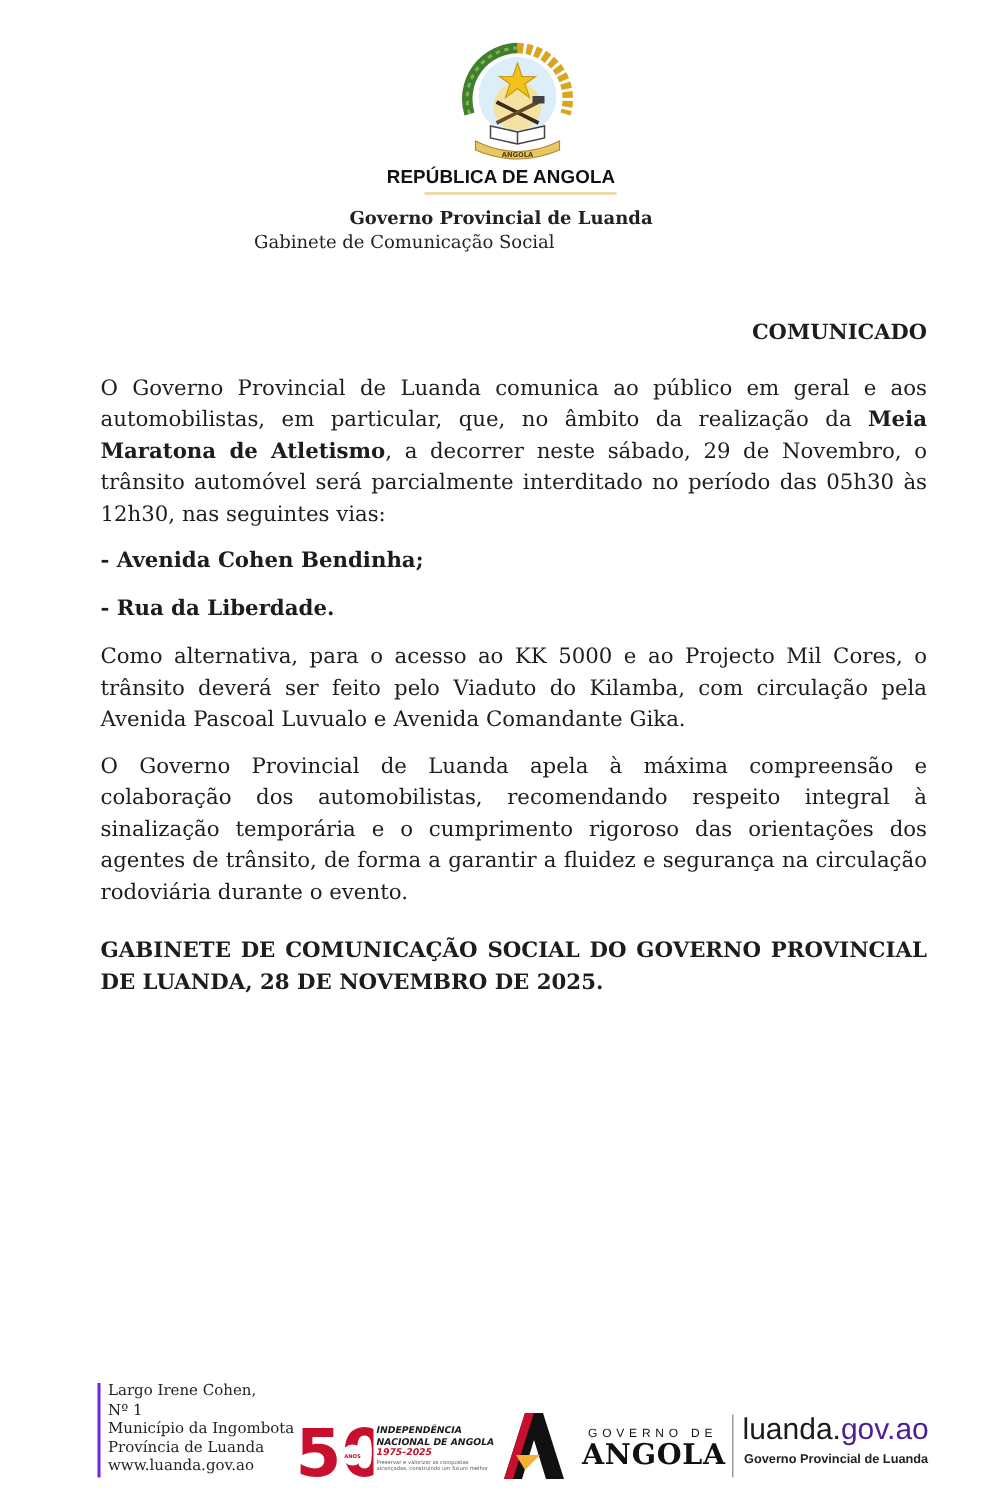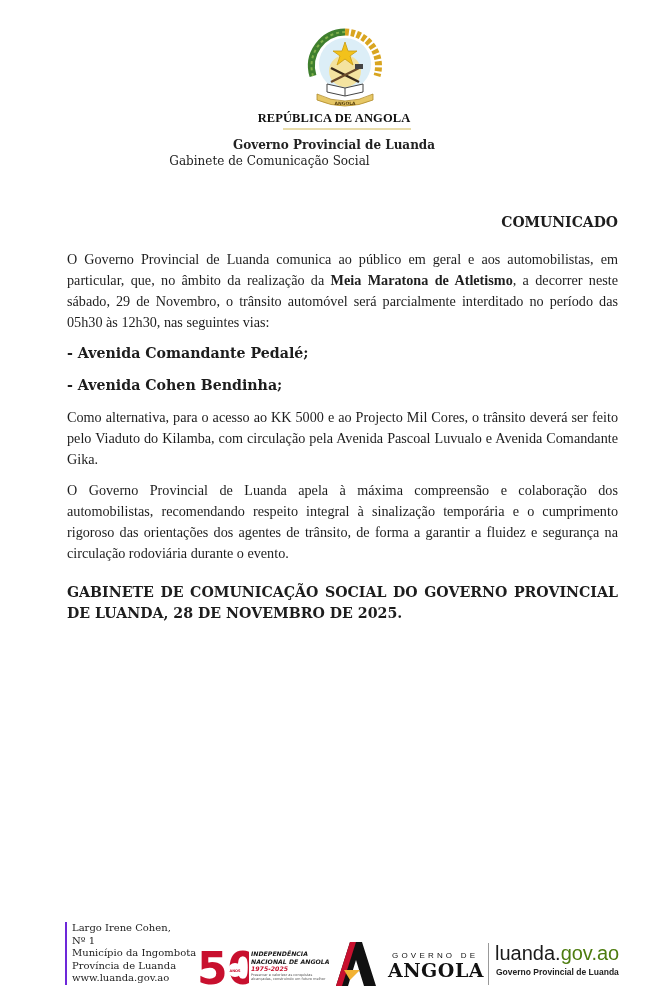--- a/index.html
+++ b/index.html
@@ -1,47 +1,47 @@
 <!DOCTYPE html>
 <html><head>
 <meta charset="utf-8">
 <style>
   html, body { margin: 0; padding: 0; background: #ffffff; }
   body { width: 668px; height: 1000px; position: relative; overflow: hidden; font-family: "DejaVu Serif", "Liberation Serif", serif; color: #1d1d1d; }
   .page { position: absolute; left: 0; top: 0; width: 668px; height: 1000px; }
 
   
   .coat { position: absolute; left: 303px; top: 26px; width: 84px; height: 84px; }
-  .republic { position: absolute; left: 0; width: 668px; top: 111px; text-align: center; font-family: Liberation Serif, serif; font-weight: bold; font-size: 12.5px; letter-spacing: 0.1px; color: #111; }
+  .republic { position: absolute; left: 0; width: 668px; top: 111px; text-align: center; font-family: Liberation Sans, sans-serif; font-weight: bold; font-size: 12.5px; letter-spacing: 0.1px; color: #111; }
   .republic-rule { position: absolute; left: 283px; top: 128px; width: 128px; height: 2px; background: #e8dcaa; }
   .gov-prov { position: absolute; left: 0; width: 668px; top: 138px; text-align: center; font-size: 12px; font-weight: bold; color: #222; font-family: "DejaVu Serif", serif; }
   .gabinete { position: absolute; left: 0; width: 539px; top: 154px; text-align: center; font-size: 12px; color: #222; font-family: "DejaVu Serif", serif; }
 
   
   .content { position: absolute; left: 67px; top: 212px; width: 551px; font-size: 14.2px; line-height: 21px; }
   .title { text-align: right; font-weight: bold; font-size: 14px; margin: 0 0 16px 0; }
   .headline { font-weight: bold; text-align: justify; text-align-last: left; margin: 0 0 10px 0; font-size: 14px; line-height: 21px; letter-spacing: 0px; }
-  p { margin: 0 0 10px 0; text-align: justify; font-family: Liberation Serif, serif; }
+  p { margin: 0 0 10px 0; text-align: justify; }
   .bullet { font-weight: bold; margin: 0 0 11px 0; }
   .signature { font-weight: bold; text-align: justify; text-align-last: left; margin-top: 18px; }
   b.em { font-weight: bold; }
 
   
   .footer-addr { position: absolute; left: 65px; top: 922px; border-left: 2px solid #6d28d9; padding-left: 5px; font-size: 10px; line-height: 12.5px; color: #222; font-family: "DejaVu Serif", serif; }
   .fifty { position: absolute; left: 197px; top: 942px; width: 140px; height: 46px; }
   .fifty-num { position: absolute; left: 0; top: 0; width: 52px; height: 46px; }
   .fifty-text { position: absolute; left: 54px; top: 8px; font-family: "DejaVu Sans", sans-serif; font-style: italic; font-weight: bold; font-size: 6.2px; line-height: 7.5px; color: #c8102e; }
   .fifty-text .dark { color: #1a1a1a; }
   .fifty-text .tiny { font-size: 3.5px; line-height: 4.5px; color: #555; font-weight: normal; font-style: normal; }
   .ga-logo { position: absolute; left: 336px; top: 940px; width: 40px; height: 46px; }
   .ga-text-small { position: absolute; left: 392px; top: 951px; font-family: Liberation Sans, sans-serif; font-size: 8px; letter-spacing: 3.2px; color: #111; }
   .ga-text-big { position: absolute; left: 388px; top: 959px; font-family: "DejaVu Serif", serif; font-weight: bold; font-size: 19px; letter-spacing: 0.5px; color: #111; }
   .vdivider { position: absolute; left: 488px; top: 943px; width: 1px; height: 42px; background: #999; }
   .luanda-url { position: absolute; left: 495px; top: 942px; font-family: "Liberation Sans", sans-serif; font-size: 20px; color: #1a1a1a; }
-  .luanda-url .red { color: #4d7c0f; }
+  .luanda-url .red { color: #4c1d95; }
   .luanda-sub { position: absolute; left: 496px; top: 967px; font-family: "Liberation Sans", sans-serif; font-weight: bold; font-size: 8.5px; color: #222; }
 </style>
 </head>
 <body>
 
 <div class="page">
 
   <svg class="coat" viewBox="0 0 84 84">
 
     <path d="M42 6 A34 34 0 0 1 74 50" fill="none" stroke="#d9a520" stroke-width="7" stroke-dasharray="4 2"></path>
@@ -67,22 +67,22 @@
   </svg>
 
   <div class="republic">REPÚBLICA DE ANGOLA</div>
   <div class="republic-rule"></div>
   <div class="gov-prov">Governo Provincial de Luanda</div>
   <div class="gabinete">Gabinete de Comunicação Social</div>
 
   <div class="content">
     <div class="title">COMUNICADO</div>
     <p><span>O Governo Provincial de Luanda comunica ao público em geral e aos automobilistas, em particular, que, no âmbito da realização da </span><b class="em">Meia Maratona de Atletismo</b><span>, a decorrer neste sábado, 29 de Novembro, o trânsito automóvel será parcialmente interditado no período das 05h30 às 12h30, nas seguintes vias:</span></p>
-    <div class="bullet">- Avenida Comandante Pedalé;</div>
     <div class="bullet">- Avenida Cohen Bendinha;</div>
+    <div class="bullet">- Rua da Liberdade.</div>
     <p>Como alternativa, para o acesso ao KK 5000 e ao Projecto Mil Cores, o trânsito deverá ser feito pelo Viaduto do Kilamba, com circulação pela Avenida Pascoal Luvualo e Avenida Comandante Gika.</p>
     <p>O Governo Provincial de Luanda apela à máxima compreensão e colaboração dos automobilistas, recomendando respeito integral à sinalização temporária e o cumprimento rigoroso das orientações dos agentes de trânsito, de forma a garantir a fluidez e segurança na circulação rodoviária durante o evento.</p>
     <div class="signature">GABINETE DE COMUNICAÇÃO SOCIAL DO GOVERNO PROVINCIAL DE LUANDA, 28 DE NOVEMBRO DE 2025.</div>
   </div>
 
   <div class="footer-addr">
     <div>Largo Irene Cohen,</div>
     <div>Nº 1</div>
     <div>Município da Ingombota</div>
     <div>Província de Luanda</div>

